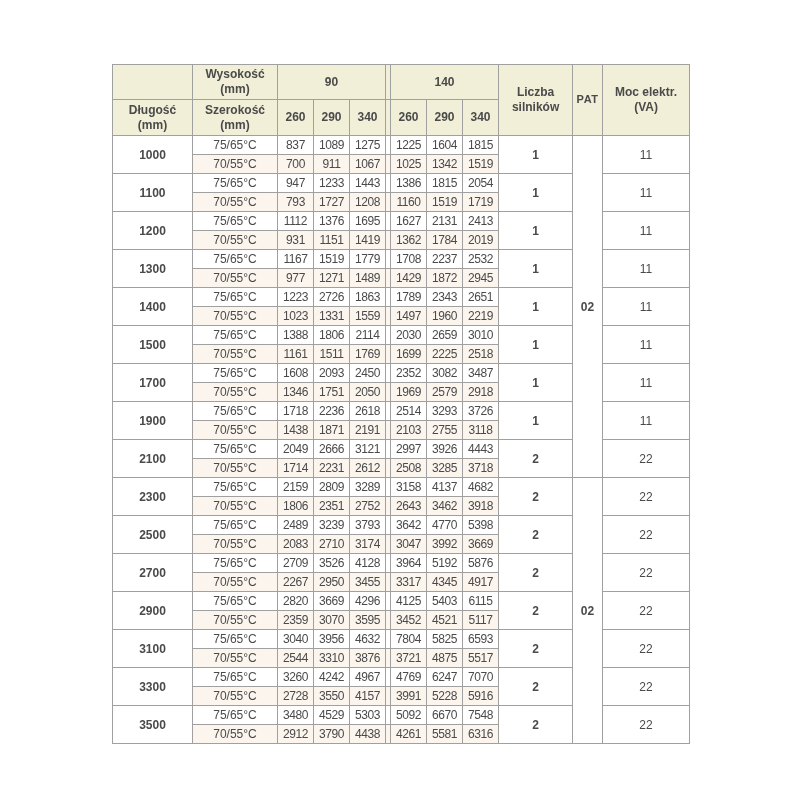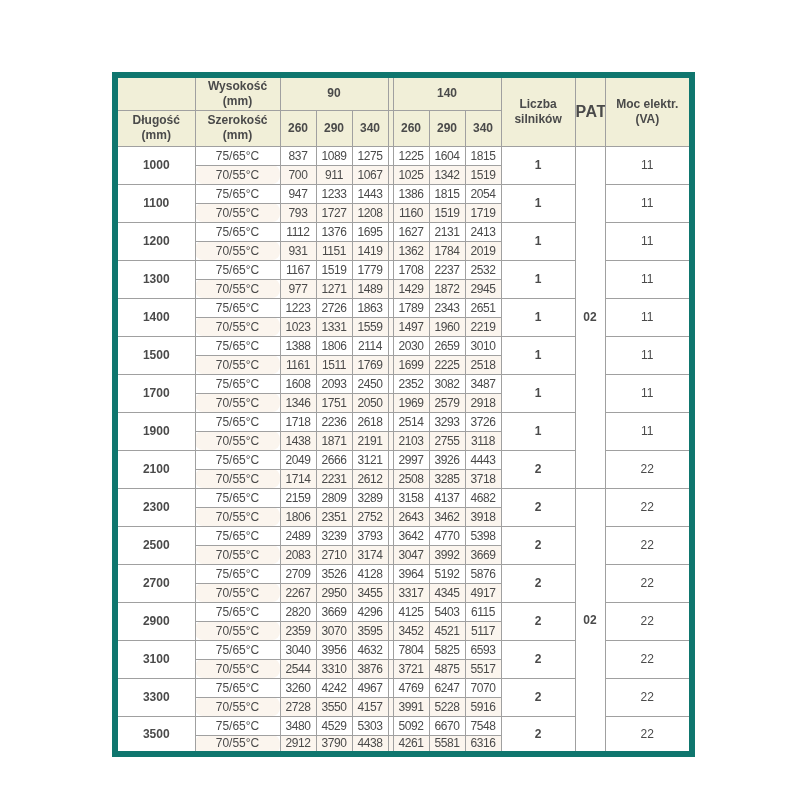--- a/index.html
+++ b/index.html
@@ -2,44 +2,44 @@
 <html><head>
 <meta charset="utf-8">
 <style>
   html,body{margin:0;padding:0;}
   body{
     width:800px;height:800px;background:#ffffff;position:relative;
     font-family:"Liberation Sans", sans-serif;
     -webkit-font-smoothing:antialiased;
   }
   table.spec{
-    position:absolute;left:112px;top:72px;width:577px;
+    position:absolute;left:112px;top:64px;width:577px;
     border-collapse:collapse;table-layout:fixed;
-    border:6px solid #0f766e;
+    border:1px solid #0f766e;
   }
   table.spec td{
     border:1px solid #a0a0a0;
     text-align:center;vertical-align:middle;
     padding:0;margin:0;box-sizing:border-box;
     font-size:12px;color:#4a4a4a;
     overflow:hidden;
   }
   
   td.h{
     background:#f1efd8;
     font-weight:bold;color:#1c1c1c;
     white-space:pre-line;line-height:1.25;
   }
-  td.h.pat-h{letter-spacing:0.5px;font-size:16px;margin-left:28px;}
+  td.h.pat-h{letter-spacing:0.5px;font-size:11px;margin-left:28px;}
   tr.hr1{height:35px;}
   tr.hr2{height:36px;}
   tbody tr{height:19px;}
   
   td.len{font-weight:bold;color:#2e2e2e;background:#ffffff;font-size:12px;}
-  td.temp{color:#4d4d4d;border-radius:8px;}
+  td.temp{color:#4d4d4d;}
   td.val{color:#4d4d4d;letter-spacing:-0.4px;}
   td.mot{font-weight:bold;color:#2e2e2e;background:#ffffff;}
   td.patc{font-weight:bold;color:#2e2e2e;background:#ffffff;}
   td.pow{color:#4d4d4d;background:#ffffff;}
   
   tr.row-a td{background:#ffffff;}
   tr.row-b td.temp, tr.row-b td.val, tr.row-b td.gap{background:#fbf5ee;}
   
   td.lb{border-bottom:1px solid #d2d2d2;}
   

